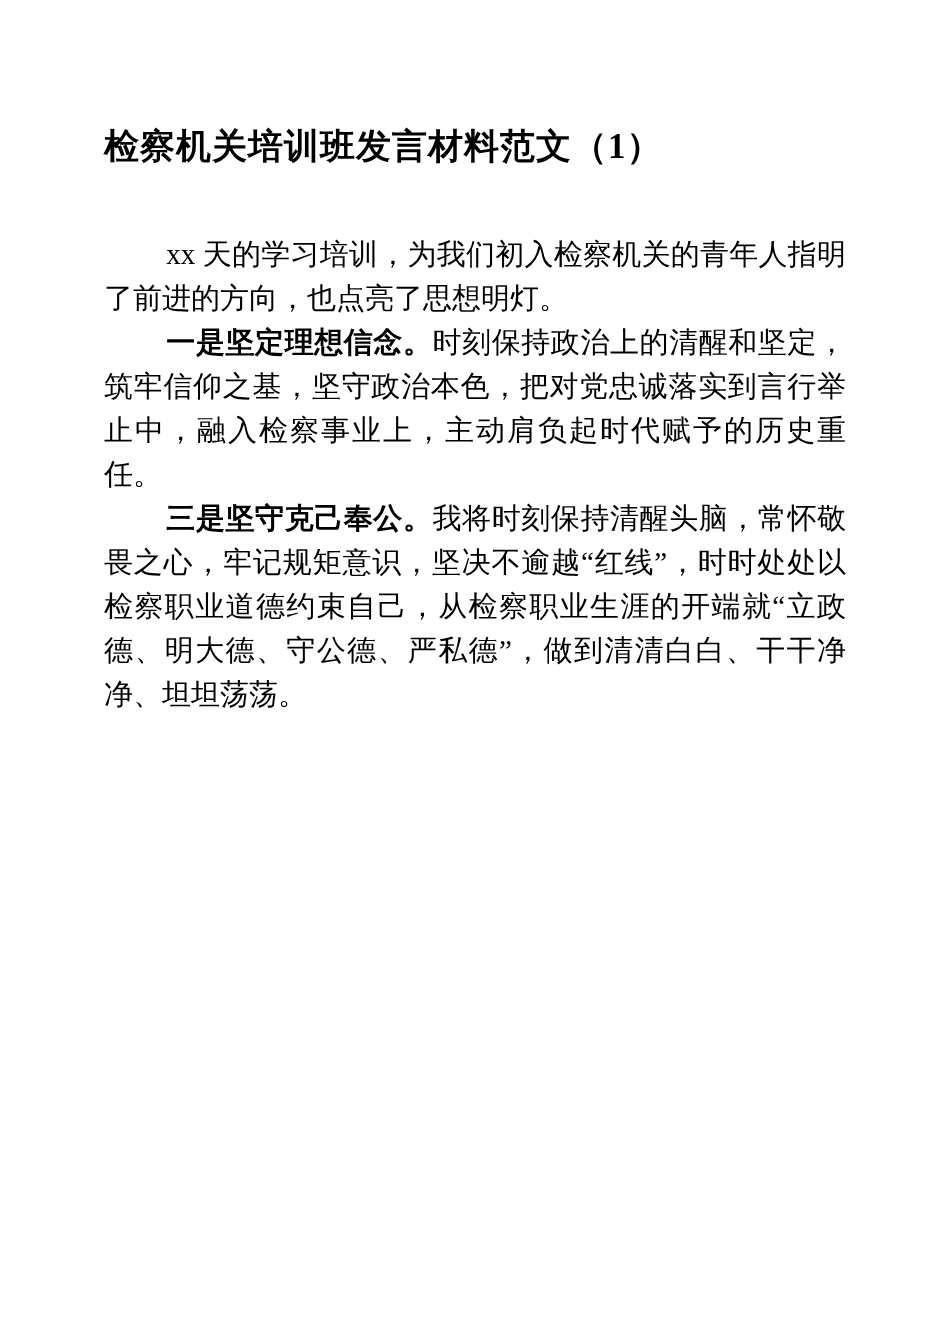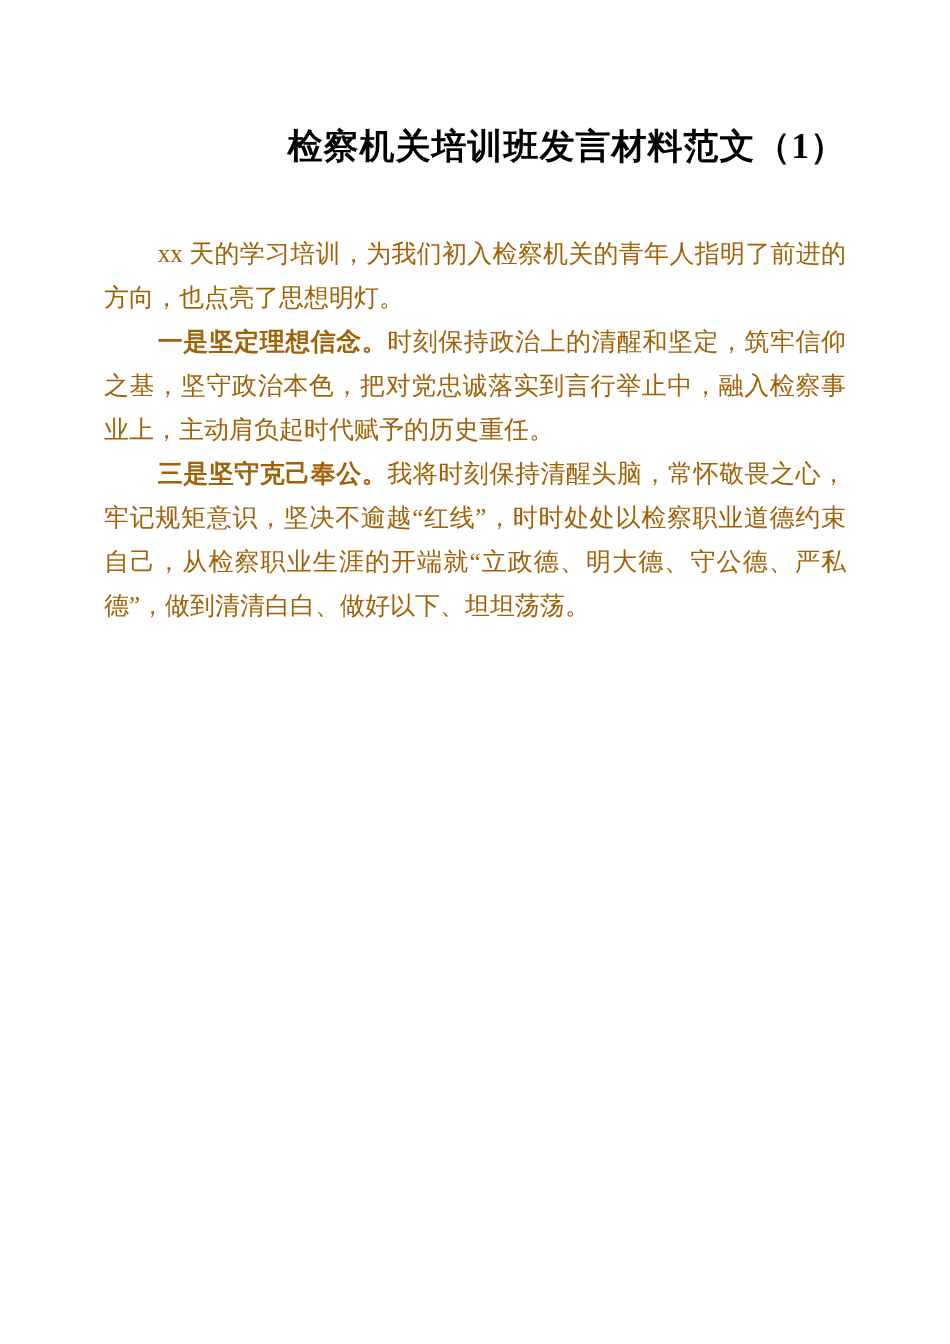--- a/index.html
+++ b/index.html
@@ -16,30 +16,30 @@
     padding: 126px 104px 0 104px;
     color: #000000;
     overflow: hidden;
   }
   .doc-title {
     font-family: "Liberation Serif", "DejaVu Serif", serif;
     font-weight: 700;
     font-size: 35px;
     line-height: 42px;
     letter-spacing: 1px;
-    text-align: right;
+    text-align: left;
     color: #000000;
     margin: 0 0 64px 0;
     white-space: nowrap;
   }
   .doc-body {
     font-family: "Liberation Serif", "DejaVu Serif", serif;
-    font-size: 25px;
+    font-size: 29px;
     line-height: 44px;
-    color: #a16207;
+    color: #000000;
   }
   .doc-body p {
     margin: 0;
     text-align: justify;
     text-justify: inter-character;
     text-indent: 2.15em;
   }
   .lead {
     font-weight: 700;
     font-family: Liberation Serif, serif;
@@ -51,15 +51,15 @@
 <div class="page">
   <h1 class="doc-title">检察机关培训班发言材料范文（1）</h1>
 
   <div class="doc-body">
     <p><span class="lead"></span><span>xx 天的学习培训，为我们初入检察机关的青年人指明了前进的方向，也点亮了思想明灯。</span></p>
 
 
     <p><span class="lead">一是坚定理想信念。</span><span>时刻保持政治上的清醒和坚定，筑牢信仰之基，坚守政治本色，把对党忠诚落实到言行举止中，融入检察事业上，主动肩负起时代赋予的历史重任。</span></p>
 
 
-    <p><span class="lead">三是坚守克己奉公。</span><span>我将时刻保持清醒头脑，常怀敬畏之心，牢记规矩意识，坚决不逾越“红线”，时时处处以检察职业道德约束自己，从检察职业生涯的开端就“立政德、明大德、守公德、严私德”，做到清清白白、做好以下、坦坦荡荡。</span></p>
+    <p><span class="lead">三是坚守克己奉公。</span><span>我将时刻保持清醒头脑，常怀敬畏之心，牢记规矩意识，坚决不逾越“红线”，时时处处以检察职业道德约束自己，从检察职业生涯的开端就“立政德、明大德、守公德、严私德”，做到清清白白、干干净净、坦坦荡荡。</span></p>
   </div>
 </div>
 
 </body></html>

